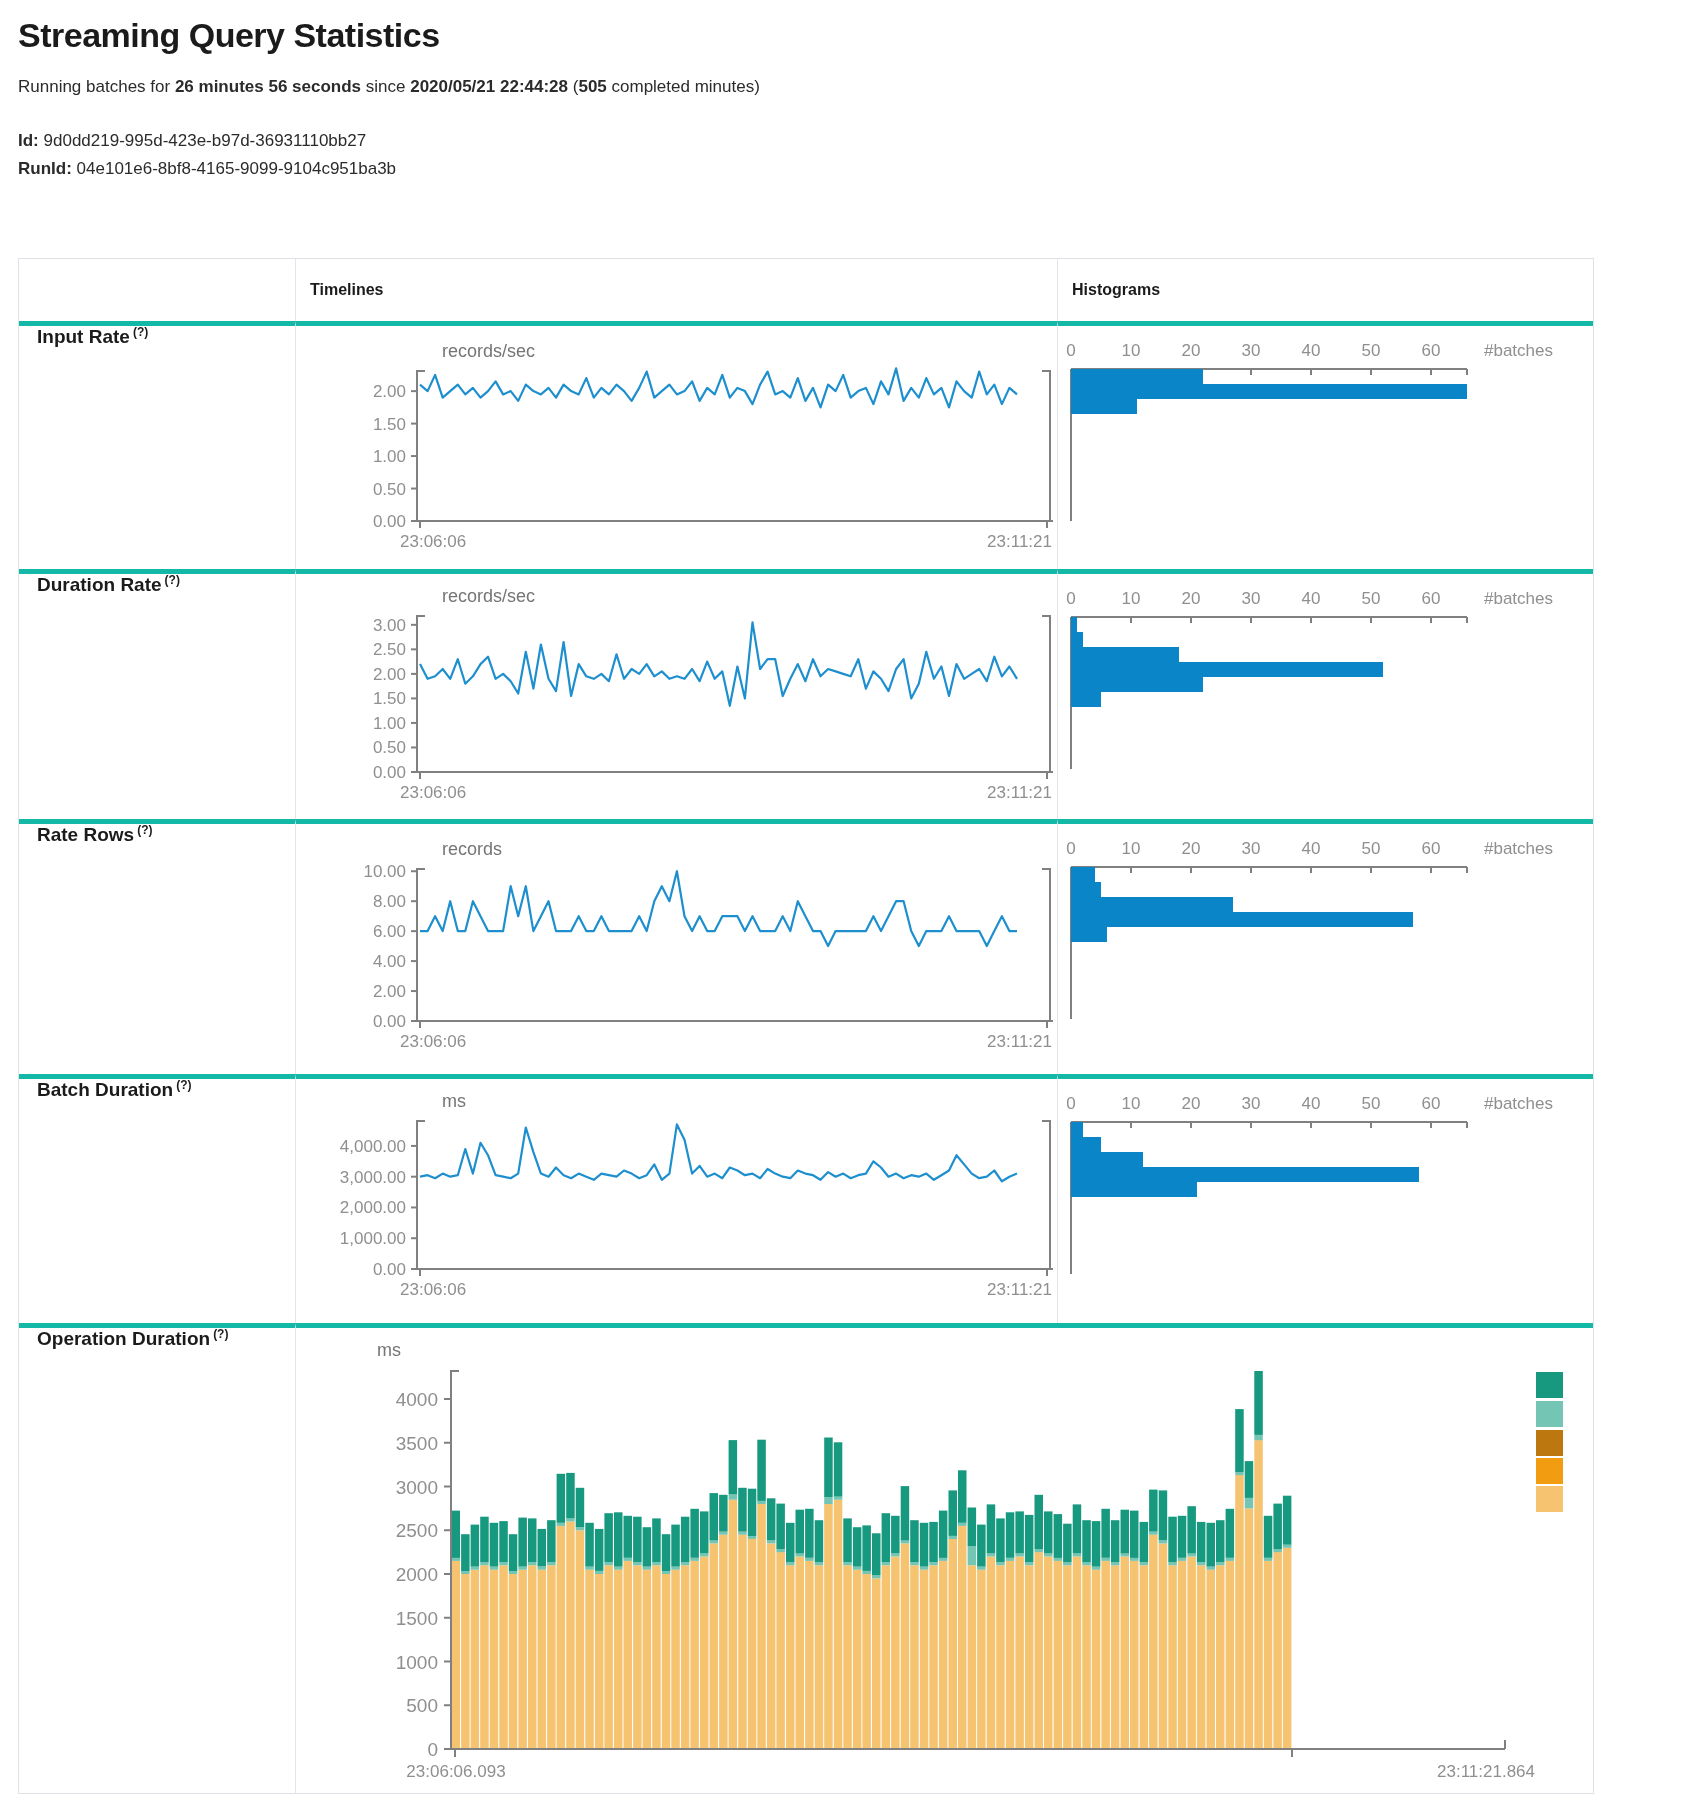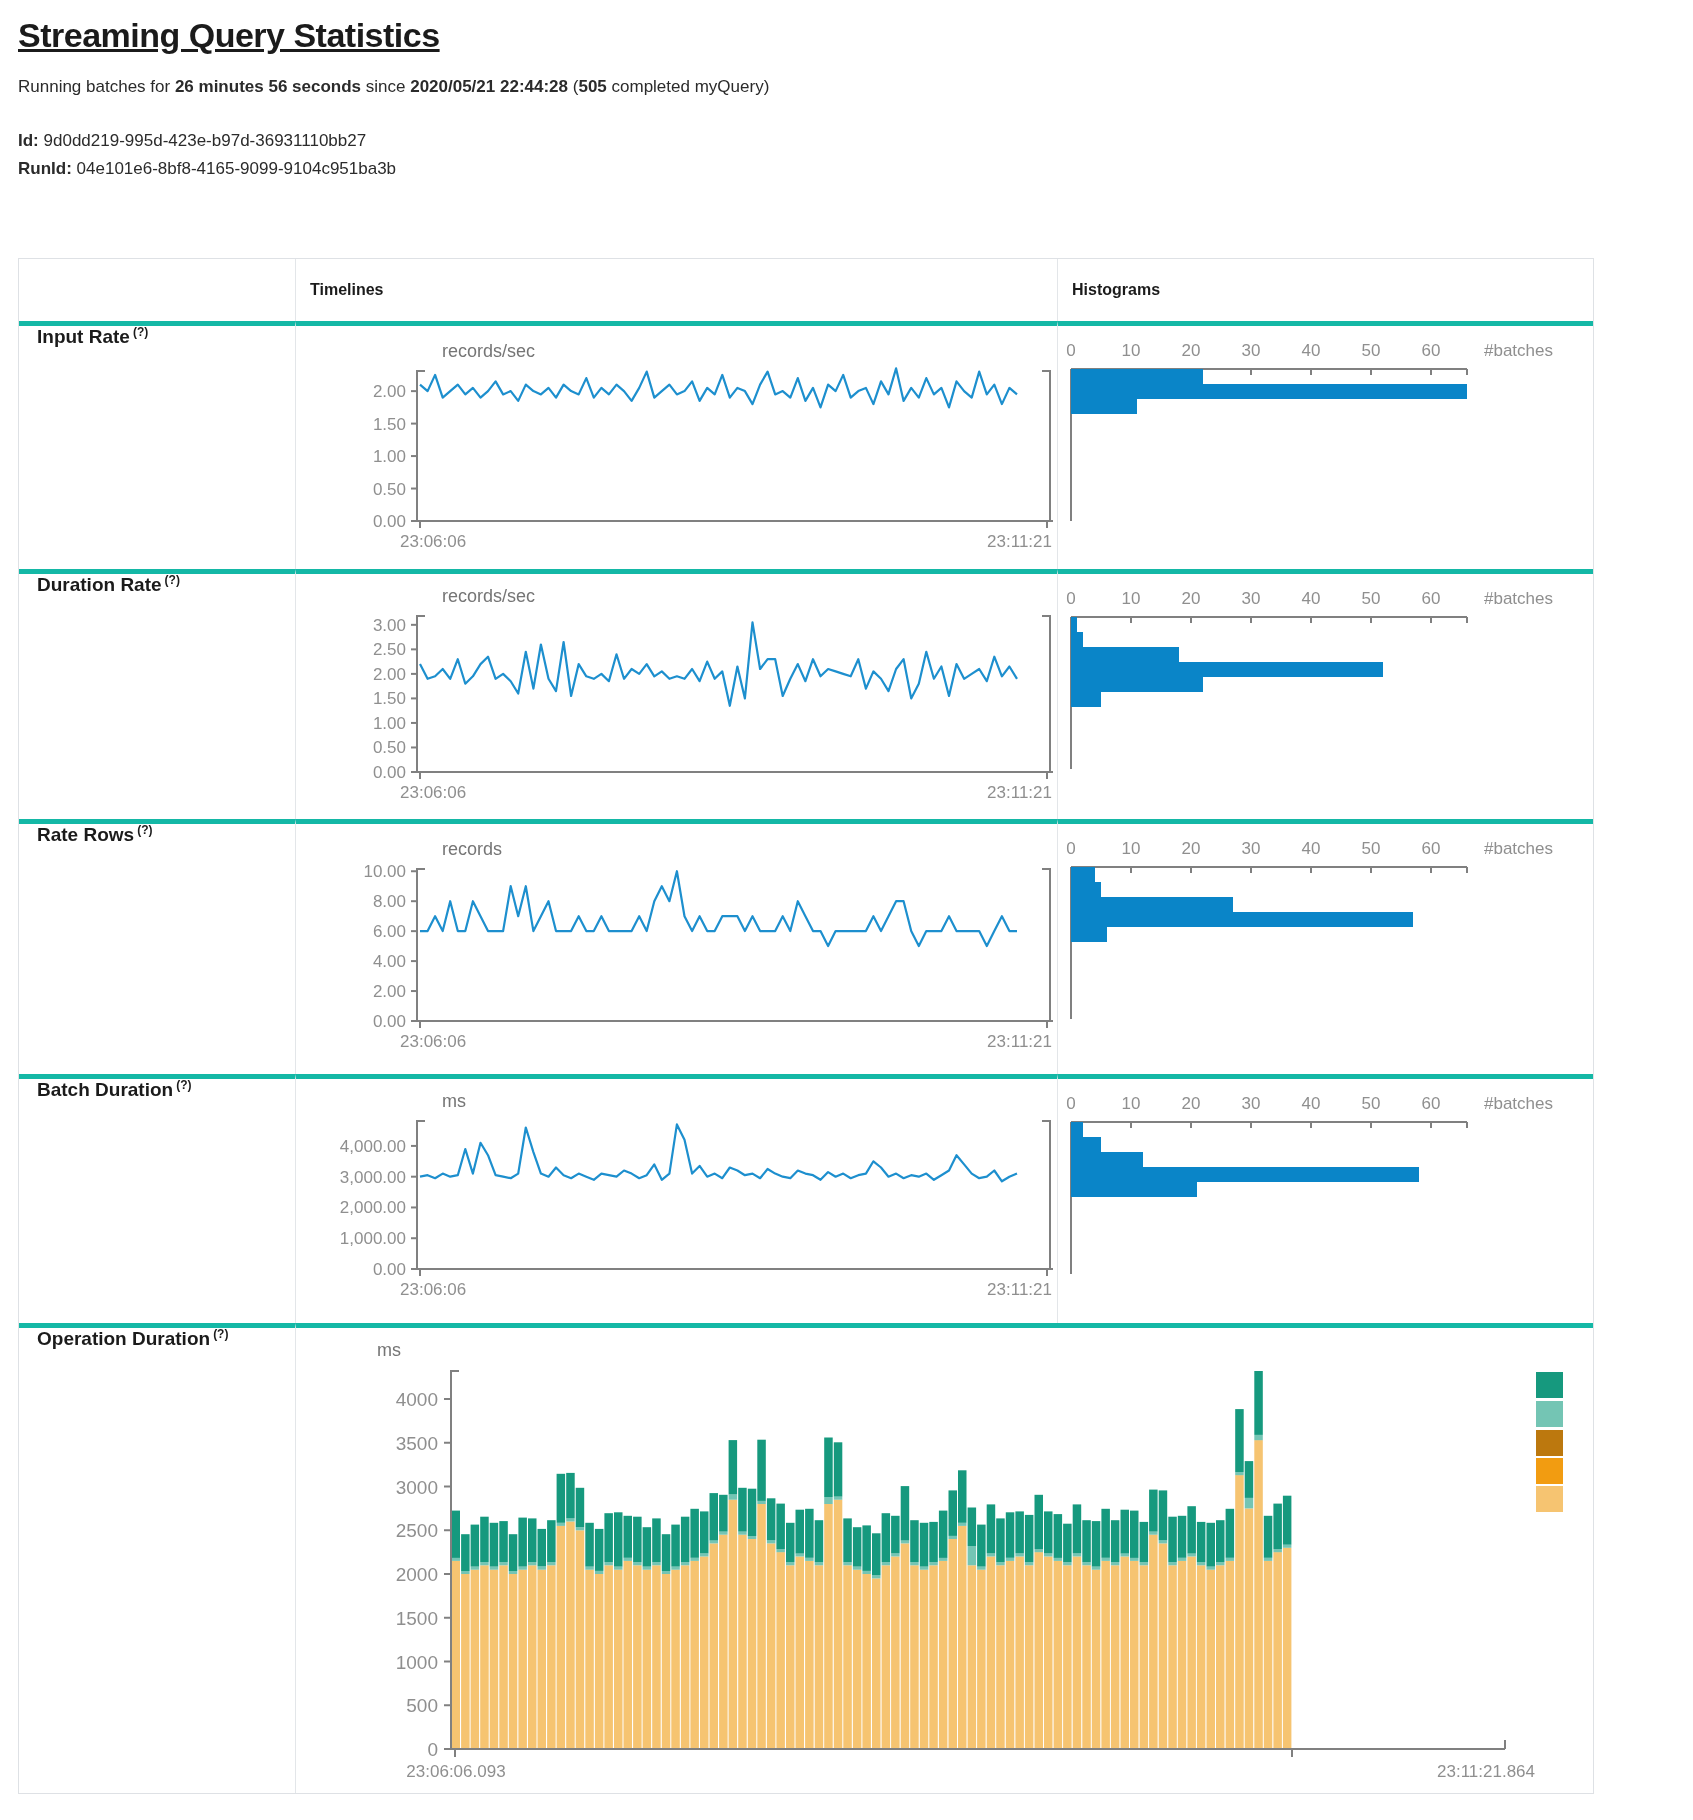--- a/index.html
+++ b/index.html
@@ -1,18 +1,18 @@
 <!DOCTYPE html>
 <html><head>
 <meta charset="utf-8">
 <style>
   html,body{margin:0;padding:0;background:#fff;}
   body{width:1693px;height:1820px;overflow:hidden;font-family:"Liberation Sans",sans-serif;color:#1f1f1f;position:relative;}
   .page{position:absolute;left:18px;top:0;width:1660px;}
-  h1.title{font-size:34px;font-weight:bold;margin:16px 0 8px 0;color:#1b1b1b;letter-spacing:-0.5px;text-decoration:underline;}
+  h1.title{font-size:34px;font-weight:bold;margin:16px 0 8px 0;color:#1b1b1b;letter-spacing:-0.5px;}
   .subtitle{font-size:17px;margin-top:22px;color:#2b2b2b;}
   .subtitle b{font-weight:bold;}
   .meta{margin-top:30px;font-size:17px;line-height:28px;color:#2b2b2b;}
   .meta b{font-weight:bold;}
   
   .stats{position:absolute;left:18px;top:258px;width:1574px;border:1px solid #dee1e5;display:grid;
          grid-template-columns:276px 762px 536px;
          grid-template-rows:62px 248px 250px 255px 249px 470px;background:#fff;}
   .cell{border-top:5px solid #14b8a6;border-left:1px solid #e3e6e9;position:relative;box-sizing:border-box;}
   .cell.first-row{border-top:none;}
@@ -23,21 +23,21 @@
   .merged{grid-column:2 / 4;}
   svg{display:block;position:absolute;left:0;top:0;}
   svg text{font-family:"Liberation Sans",sans-serif;}
 </style>
 </head>
 <body>
 
 <div class="page">
   <h1 class="title">Streaming Query Statistics</h1>
   <div class="subtitle">
-    <span>Running batches for </span><b>26 minutes 56 seconds</b><span> since </span><b>2020/05/21 22:44:28</b><span> (</span><b>505</b><span> completed myQuery)</span>
+    <span>Running batches for </span><b>26 minutes 56 seconds</b><span> since </span><b>2020/05/21 22:44:28</b><span> (</span><b>505</b><span> completed minutes)</span>
   </div>
   <div class="meta">
     <div><b>Id:</b> <span>9d0dd219-995d-423e-b97d-36931110bb27</span></div>
     <div><b>RunId:</b> <span>04e101e6-8bf8-4165-9099-9104c951ba3b</span></div>
   </div>
 </div>
 
 <div class="stats">
 
   <div class="cell first-row first-col"></div>

